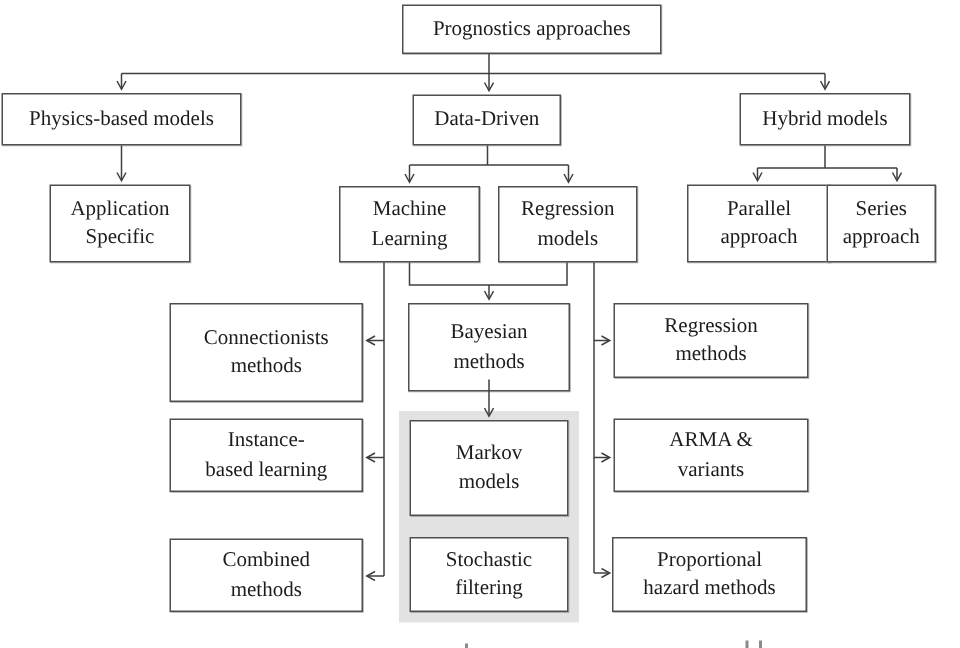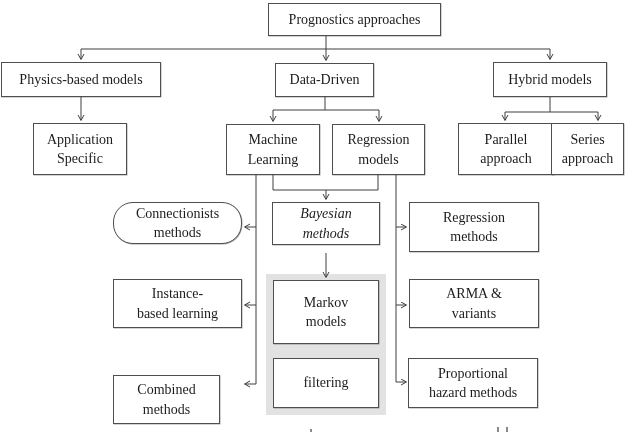--- a/index.html
+++ b/index.html
@@ -91,42 +91,43 @@
   </div>
   <div class="node" style="left:458px; top:123px; width:96px; height:52px;">
     <span>Parallel</span>
     <span>approach</span>
   </div>
   <div class="node" style="left:551px; top:123px; width:73px; height:52px;">
     <span>Series</span>
     <span>approach</span>
   </div>
 
-  <div class="node" style="left:113px; top:202px; width:129px; height:42px;border-radius:20px;">
+  <div class="node" style="left:113px; top:202px; width:129px; height:66px;">
     <span>Connectionists</span>
     <span>methods</span>
   </div>
   <div class="node" style="left:113px; top:279px; width:129px; height:49px;">
     <span>Instance-</span>
     <span>based learning</span>
   </div>
-  <div class="node" style="left:113px; top:359px; width:107px; height:49px;margin-top:16px;">
+  <div class="node" style="left:113px; top:359px; width:129px; height:49px;">
     <span>Combined</span>
     <span>methods</span>
   </div>
 
-  <div class="node" style="left:272px; top:202px; width:108px; height:43px;font-style:italic;">
+  <div class="node" style="left:272px; top:202px; width:108px; height:59px;">
     <span>Bayesian</span>
     <span>methods</span>
   </div>
   <div class="node" style="left:273px; top:280px; width:106px; height:64px;">
     <span>Markov</span>
     <span>models</span>
   </div>
   <div class="node" style="left:273px; top:358px; width:106px; height:50px;">
+    <span>Stochastic</span>
     <span>filtering</span>
   </div>
 
   <div class="node" style="left:409px; top:202px; width:130px; height:50px;">
     <span>Regression</span>
     <span>methods</span>
   </div>
   <div class="node" style="left:409px; top:279px; width:130px; height:49px;">
     <span>ARMA &amp;</span>
     <span>variants</span>

